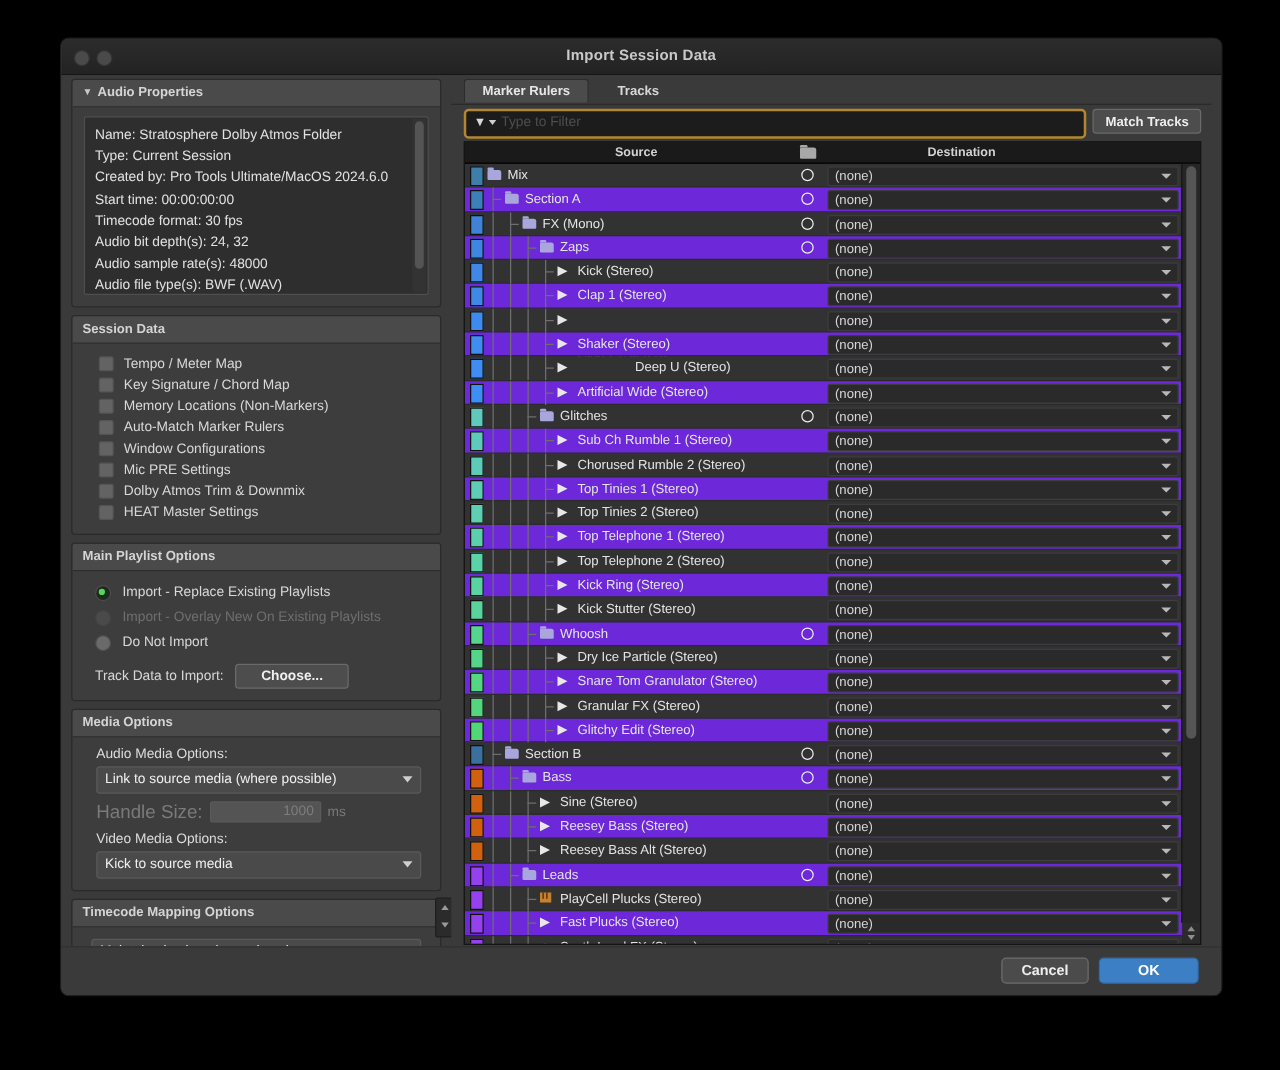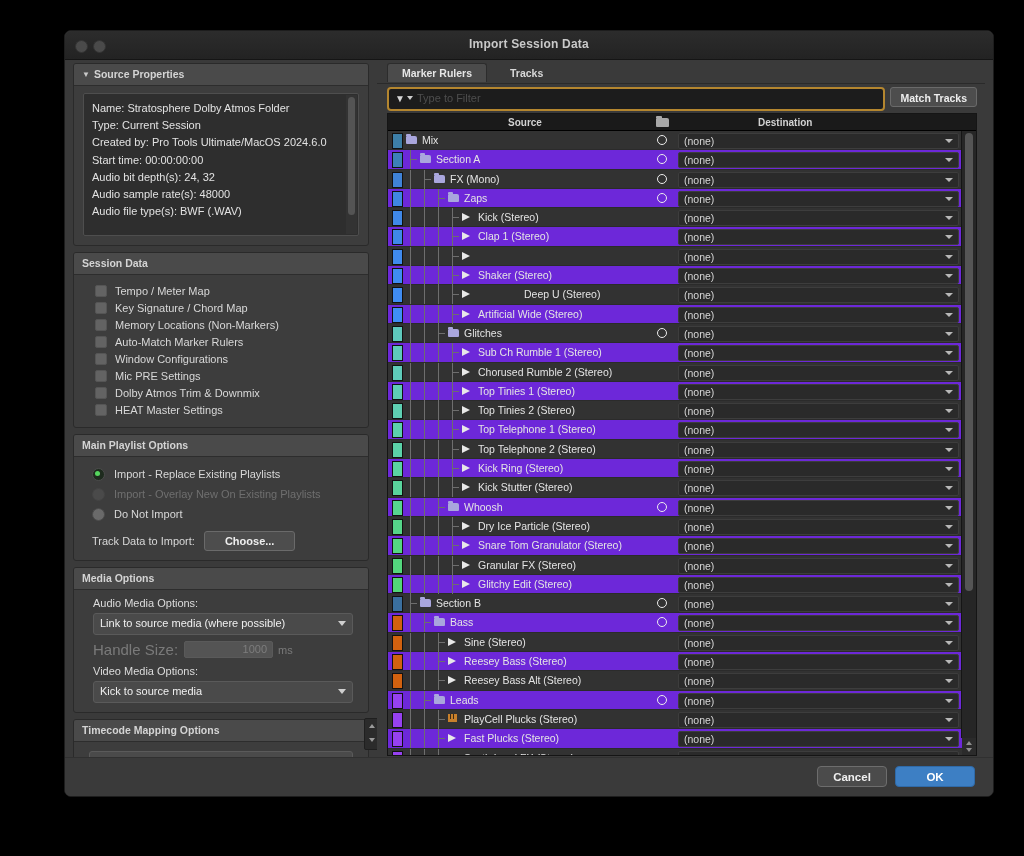--- a/index.html
+++ b/index.html
@@ -1,20 +1,20 @@
 <!DOCTYPE html>
 <html><head>
 <meta charset="utf-8">
 <style>
   html,body{margin:0;padding:0;background:#000;}
   body{width:1024px;height:856px;font-family:"Liberation Sans",sans-serif;
        -webkit-font-smoothing:antialiased;overflow:hidden;}
 
   
-  #window{position:absolute;left:64px;top:30px;width:928px;height:765px;
+  #window{position:absolute;left:48px;top:30px;width:928px;height:765px;
           background:#3a3a3a;border-radius:7px;border:1px solid #1d1d1d;
           box-shadow:0 6px 22px rgba(0,0,0,.75);overflow:hidden;}
   #titlebar{height:28px;background:linear-gradient(#2c2c2c,#232323);
             border-bottom:1px solid #151515;position:relative;}
   #title{position:absolute;left:0;right:0;top:6px;text-align:center;
          font-size:12px;font-weight:bold;color:#c9c9c9;letter-spacing:.2px;}
   .light{position:absolute;top:9px;width:11px;height:11px;border-radius:50%;
          background:#4a4a4a;border:1px solid #343434;}
   .l1{left:10px;} .l2{left:28px;}
 
@@ -176,29 +176,30 @@
     <div class="light l2"></div>
     <div id="title">Import Session Data</div>
   </div>
 
   <div id="body">
 
     <div id="left">
 
       <div class="panel">
         <div class="ph">
-          <span class="tri">▼</span><span>Source Properties</span>
+          <span class="tri">▼</span><span>Audio Properties</span>
         </div>
         <div class="pbody">
           <div id="srcbox">
             <div class="lines" id="srclines">
                 <div class="ln">Name: Stratosphere Dolby Atmos Folder</div>
                 <div class="ln">Type: Current Session</div>
                 <div class="ln">Created by: Pro Tools Ultimate/MacOS 2024.6.0</div>
                 <div class="ln">Start time: 00:00:00:00</div>
+                <div class="ln">Timecode format: 30 fps</div>
                 <div class="ln">Audio bit depth(s): 24, 32</div>
                 <div class="ln">Audio sample rate(s): 48000</div>
                 <div class="ln">Audio file type(s): BWF (.WAV)</div>
               </div>
             <div id="srcsb">
                 <i></i>
               </div>
           </div>
         </div>
       </div>

